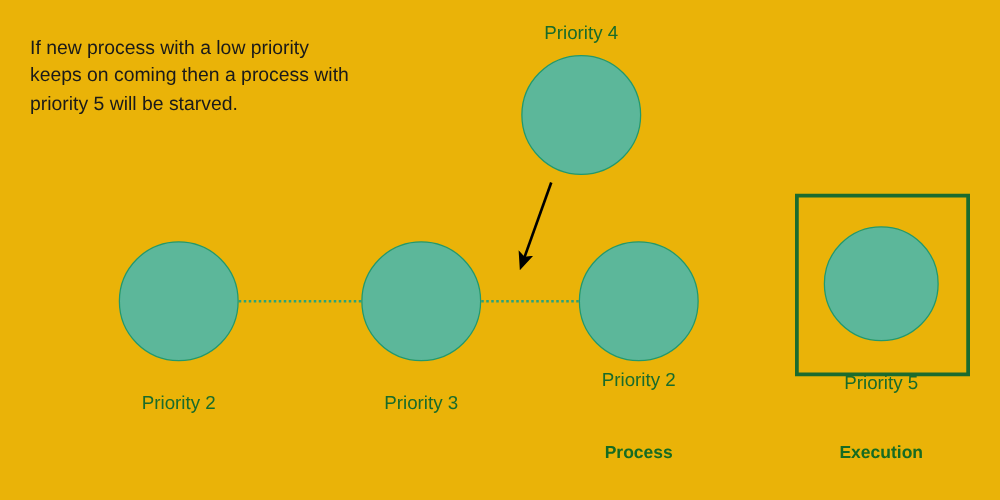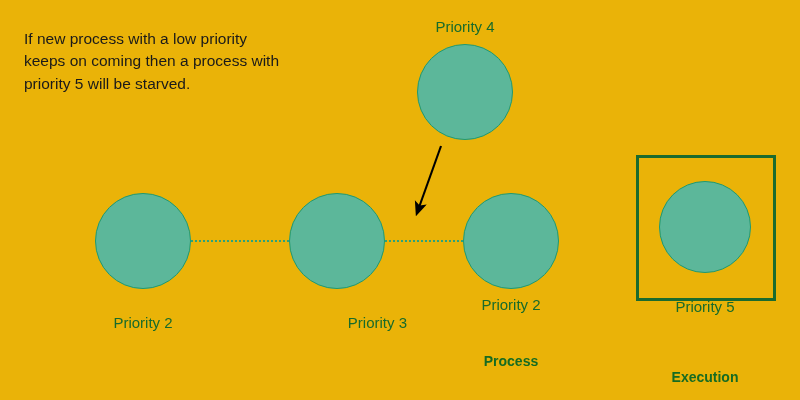--- a/index.html
+++ b/index.html
@@ -95,24 +95,24 @@
   <div id="links-layer">
       <div class="dotted-link" style="left: 191px; top: 240px; width: 98px; border-top-color: rgb(42, 163, 124);"></div>
       <div class="dotted-link" style="left: 385px; top: 240px; width: 78px; border-top-color: rgb(42, 163, 124);"></div>
     </div>
   <div id="nodes-layer">
       <div class="node" style="left: 417px; top: 44px; width: 96px; height: 96px; background: rgb(92, 183, 154); border-color: rgb(32, 153, 111);"></div>
       <div class="node-label" style="color: rgb(24, 107, 43); width: 140px; left: 395px; top: 18px;">Priority 4</div>
       <div class="node" style="left: 95px; top: 193px; width: 96px; height: 96px; background: rgb(92, 183, 154); border-color: rgb(32, 153, 111);"></div>
       <div class="node-label" style="color: rgb(24, 107, 43); width: 140px; left: 73px; top: 314px;">Priority 2</div>
       <div class="node" style="left: 289px; top: 193px; width: 96px; height: 96px; background: rgb(92, 183, 154); border-color: rgb(32, 153, 111);"></div>
-      <div class="node-label" style="color: rgb(24, 107, 43); width: 140px; left: 267px; top: 314px; text-align: right;">Priority 3</div>
+      <div class="node-label" style="color: rgb(24, 107, 43); width: 140px; left: 267px; top: 314px;">Priority 3</div>
       <div class="node" style="left: 463px; top: 193px; width: 96px; height: 96px; background: rgb(92, 183, 154); border-color: rgb(32, 153, 111);"></div>
       <div class="node-label" style="color: rgb(24, 107, 43); width: 140px; left: 441px; top: 296px;">Priority 2</div>
       <div class="node" style="left: 659px; top: 181px; width: 92px; height: 92px; background: rgb(92, 183, 154); border-color: rgb(32, 153, 111);"></div>
       <div class="node-label" style="color: rgb(24, 107, 43); width: 140px; left: 635px; top: 298px;">Priority 5</div>
     </div>
   <div id="group-labels-layer">
       <div class="group-label" style="color: rgb(22, 107, 34); width: 160px; left: 431px; top: 353px;">Process</div>
-      <div class="group-label" style="color: rgb(22, 107, 34); width: 160px; left: 625px; top: 353px; margin-top: 16px;">Execution</div>
+      <div class="group-label" style="color: rgb(22, 107, 34); width: 160px; left: 625px; top: 353px;">Execution</div>
     </div>
 
 </div>
 
 </body></html>

